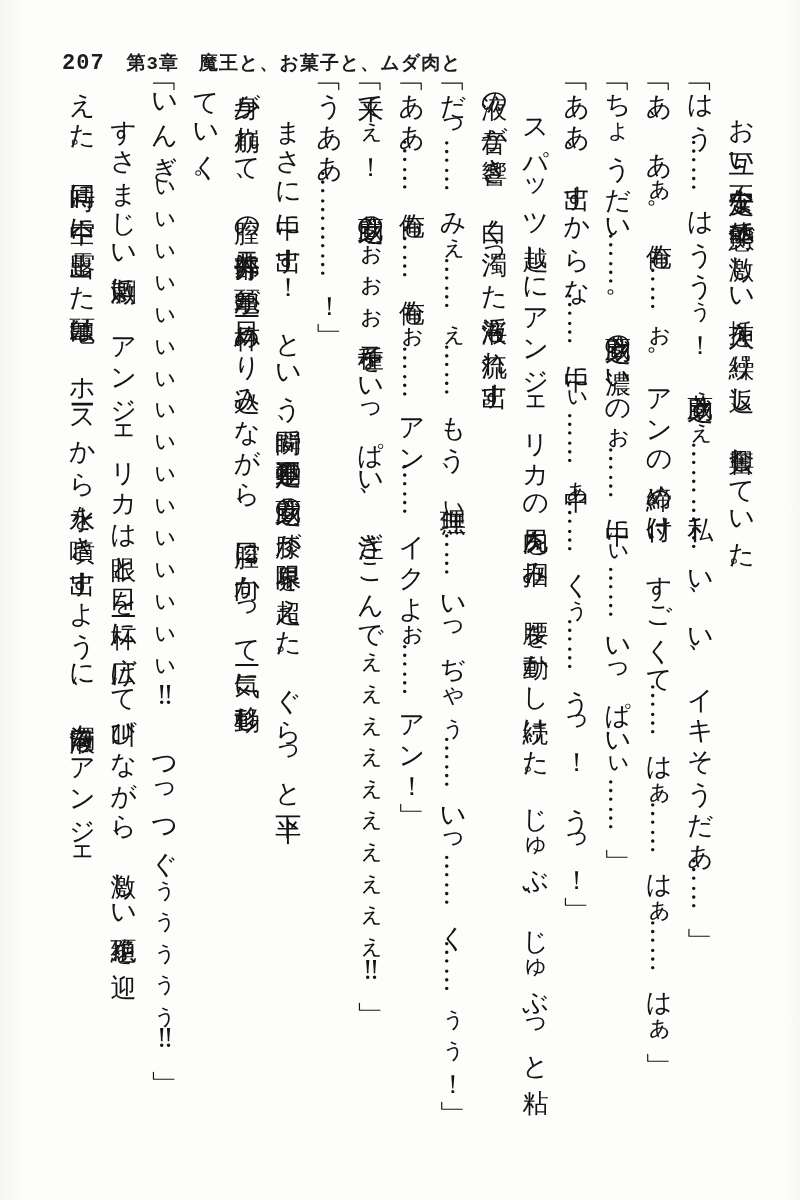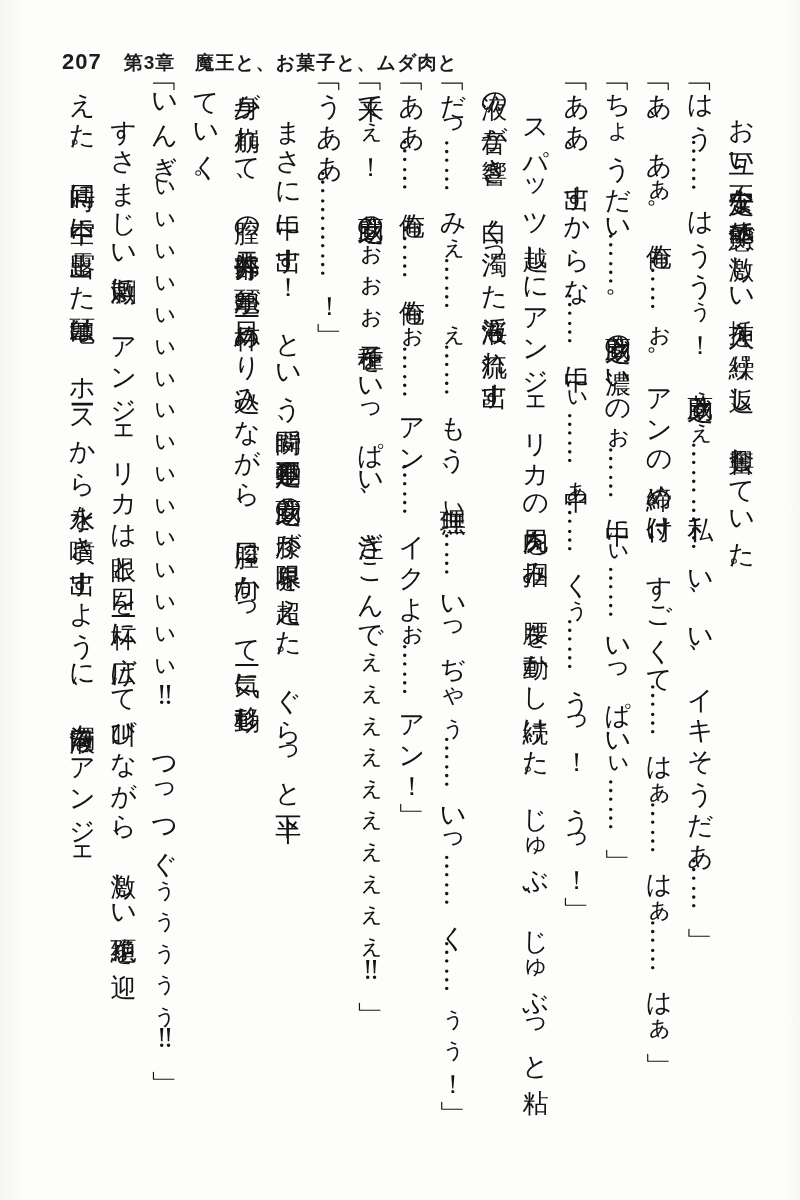--- a/index.html
+++ b/index.html
@@ -16,21 +16,21 @@
     font-family: "DejaVu Serif", "Liberation Serif", serif;
   }
   .running-head {
     position: absolute;
     top: 14px;
     left: 62px;
     display: flex;
     align-items: baseline;
     gap: 22px;
     color: #1c1c1c;
-    font-family: Liberation Sans, sans-serif;
+    font-family: Liberation Mono, monospace;
   }
   .page-number {
     font-size: 22px;
     font-weight: bold;
     letter-spacing: 1px;
   }
   .chapter-title {
     font-size: 19px;
     font-weight: 600;
     letter-spacing: 1px;

